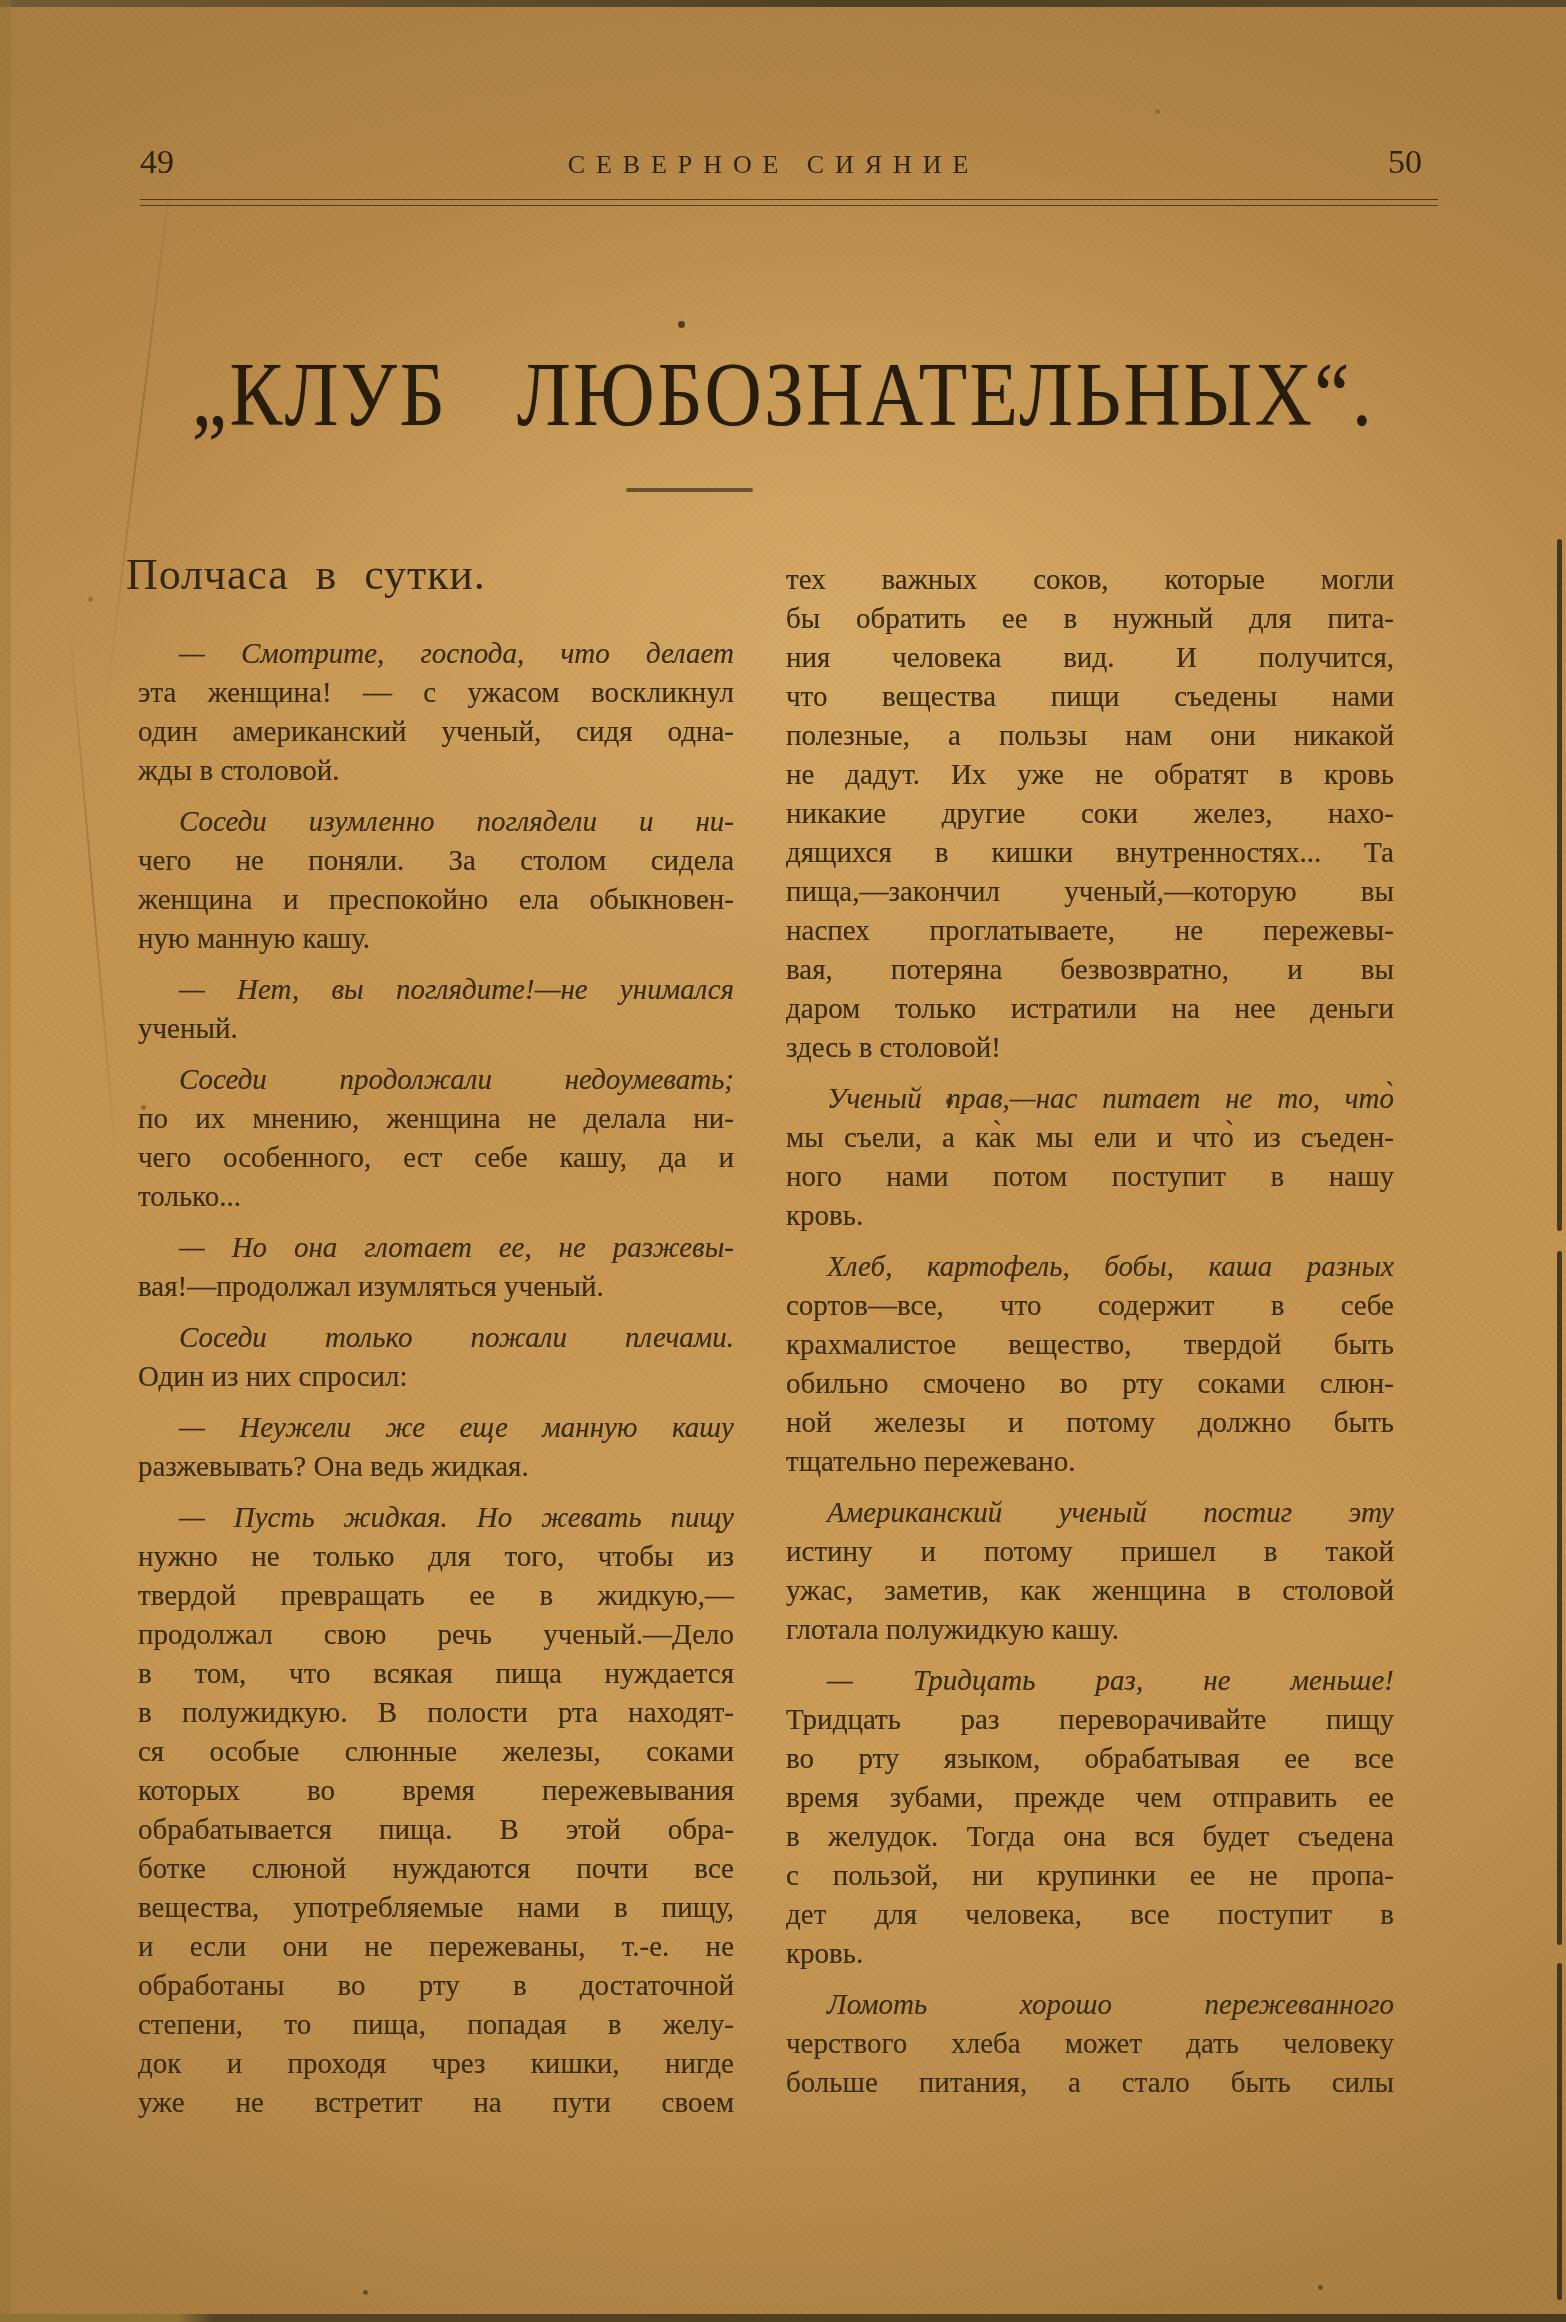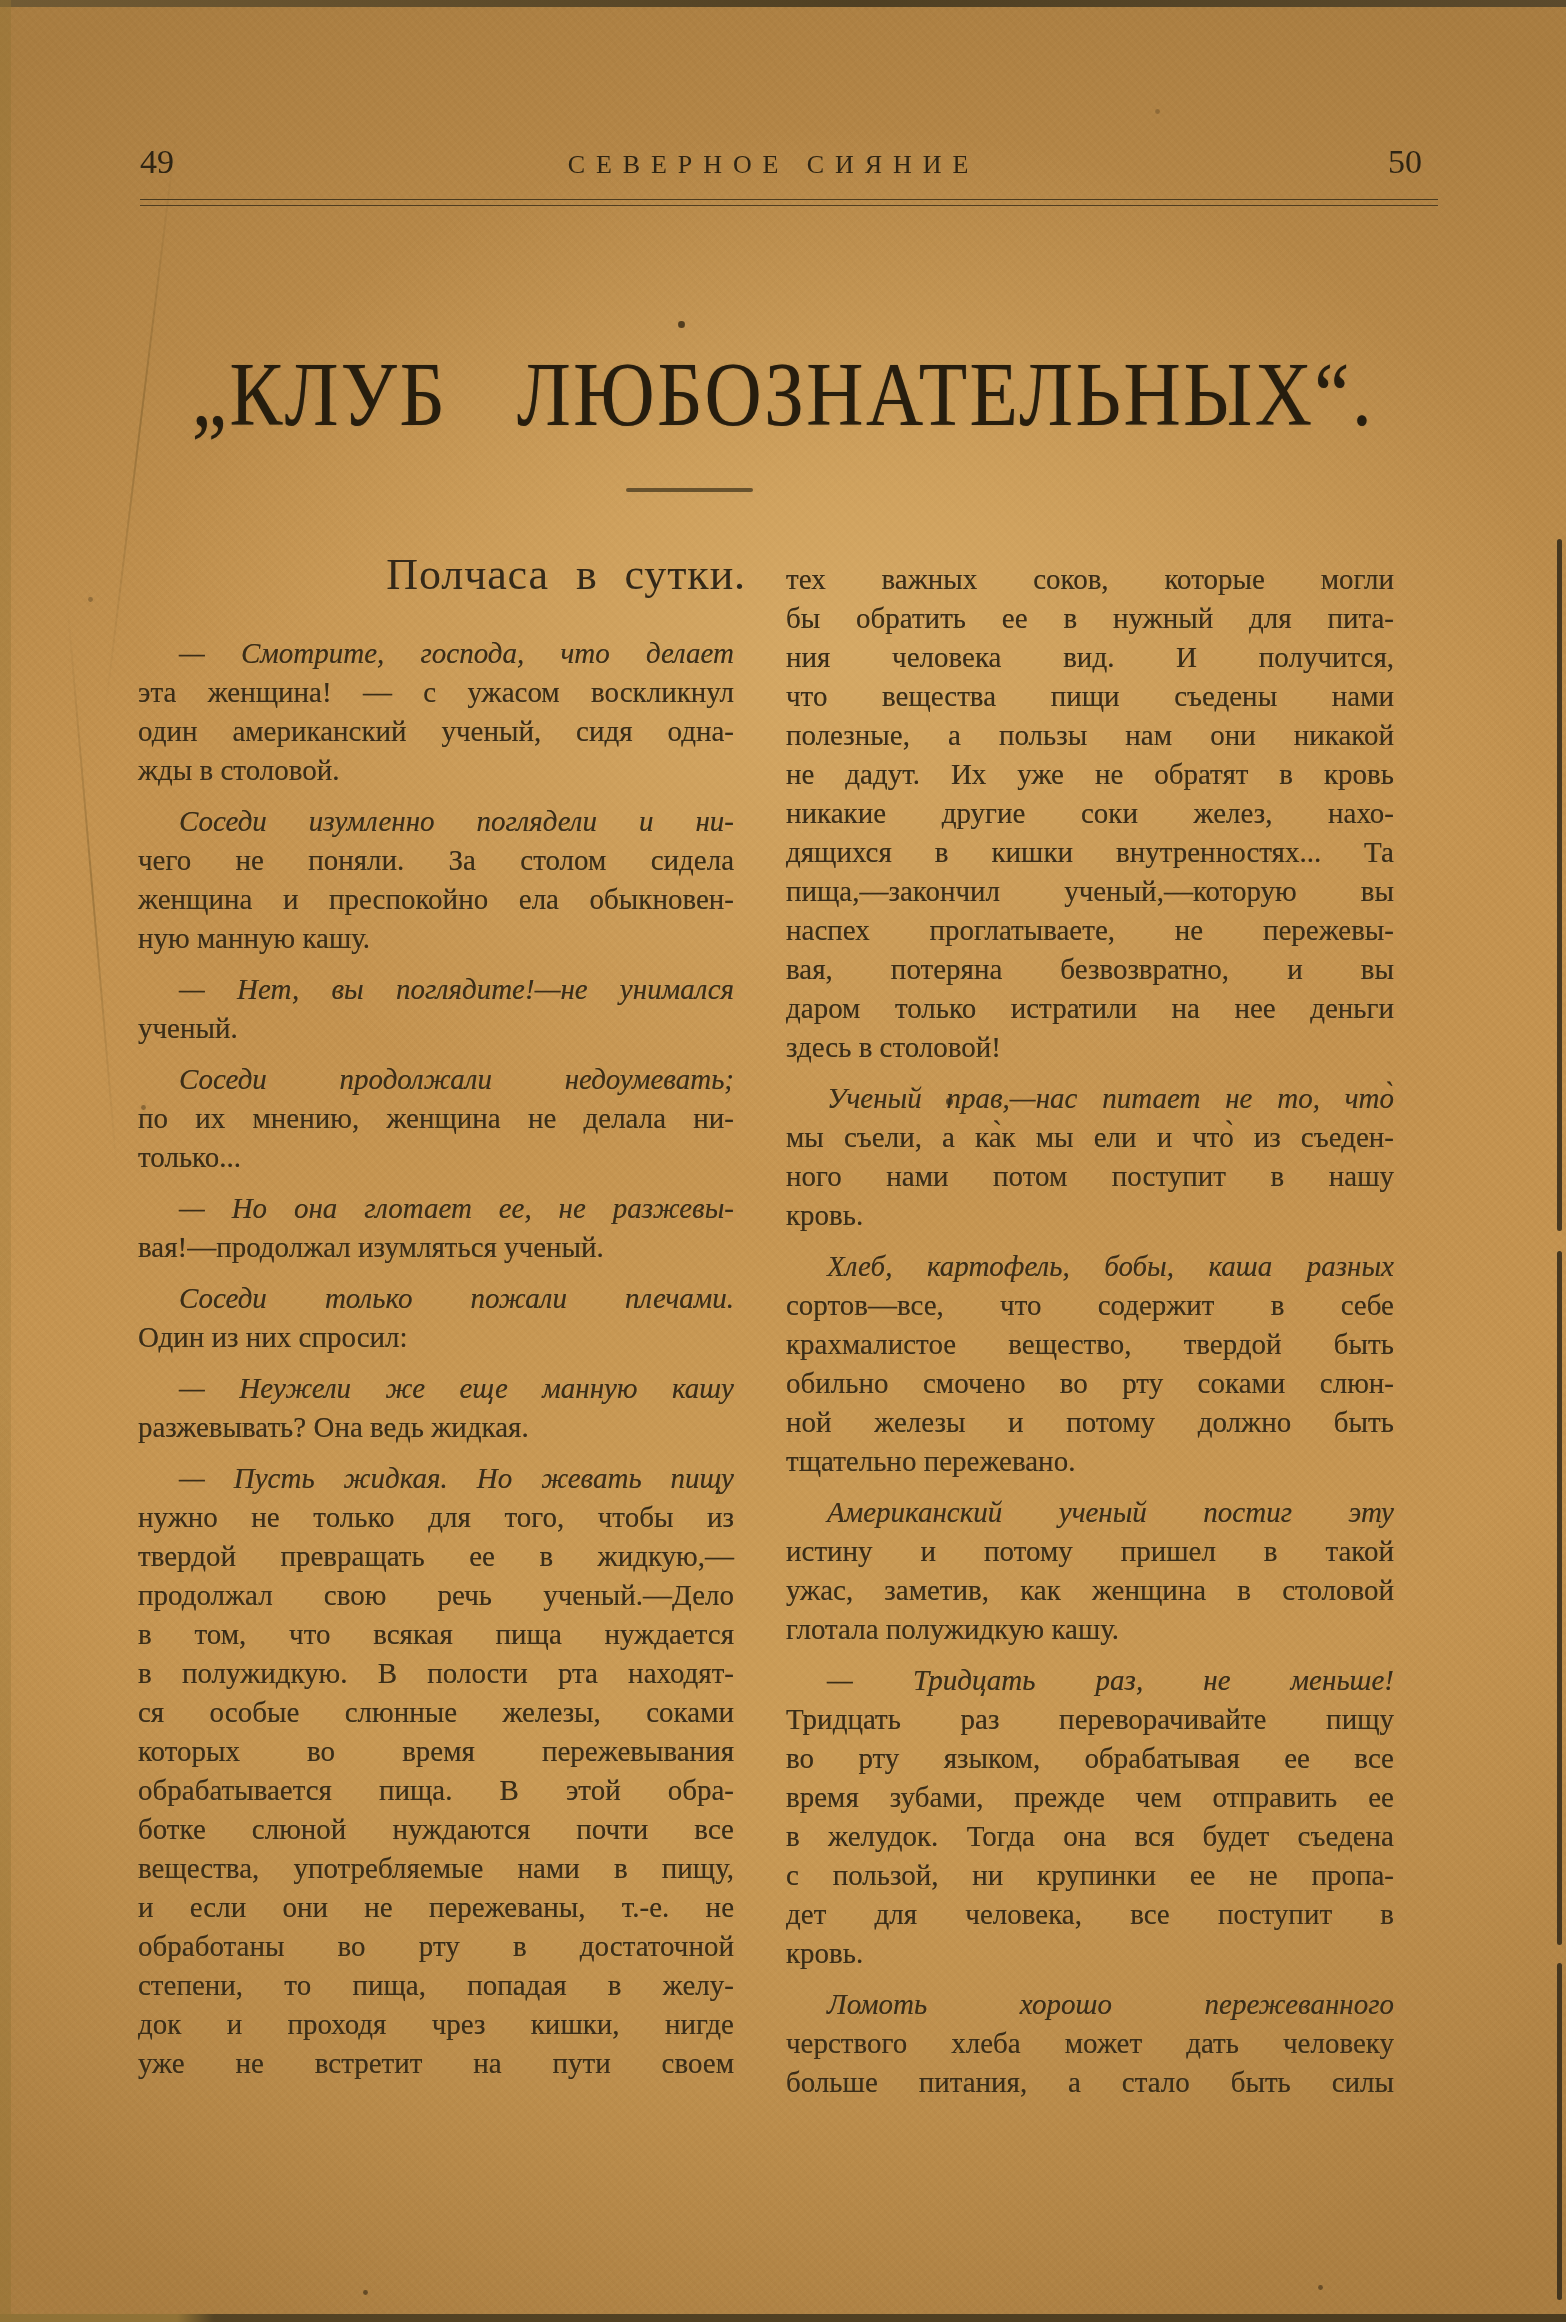--- a/index.html
+++ b/index.html
@@ -56,21 +56,21 @@
     font-weight:normal;font-size:90px;line-height:1.2;letter-spacing:2.8px;word-spacing:54px;
     color:var(--title-ink,#261d0e);transform:scaleX(.88);transform-origin:center;
     text-shadow:0 0 0.9px rgba(38,29,14,.6);}
   .title-dash{position:absolute;top:488px;left:50%;margin-left:-157px;width:127px;height:3.7px;
     background:#3c3019;opacity:.7;border-radius:1.9px;}
   
   .columns{position:absolute;top:548px;left:126px;width:1280px;display:flex;gap:28px;
     color:var(--ink,#3a2d18);}
   .col-left{width:620px;}
   .col-right{width:632px;}
-  .section-heading{margin:0 0 32px;font-weight:normal;text-align:right;
+  .section-heading{margin:0 0 32px;font-weight:normal;text-align:left;
     font-size:44px;line-height:54px;letter-spacing:0.9px;word-spacing:15px;color:#332818;}
   .para{margin:12px;}
   .line{font-size:29px;line-height:39px;text-align:justify;text-align-last:justify;
     text-shadow:0 0 0.6px rgba(58,45,24,.55);}
   .line.first{text-indent:41px;font-style:italic;}
   .para:not(.cont) .line:last-child{text-align-last:left;}
 </style>
 </head>
 <body>
 
@@ -111,20 +111,21 @@
             <div class="line">женщина и преспокойно ела обыкновен-</div>
             <div class="line">ную манную кашу.</div>
           </div>
           <div class="para">
             <div class="line first">— Нет, вы поглядите!—не унимался</div>
             <div class="line">ученый.</div>
           </div>
           <div class="para">
             <div class="line first">Соседи продолжали недоумевать;</div>
             <div class="line">по их мнению, женщина не делала ни-</div>
+            <div class="line">чего особенного, ест себе кашу, да и</div>
             <div class="line">только...</div>
           </div>
           <div class="para">
             <div class="line first">— Но она глотает ее, не разжевы-</div>
             <div class="line">вая!—продолжал изумляться ученый.</div>
           </div>
           <div class="para">
             <div class="line first">Соседи только пожали плечами.</div>
             <div class="line">Один из них спросил:</div>
           </div>

